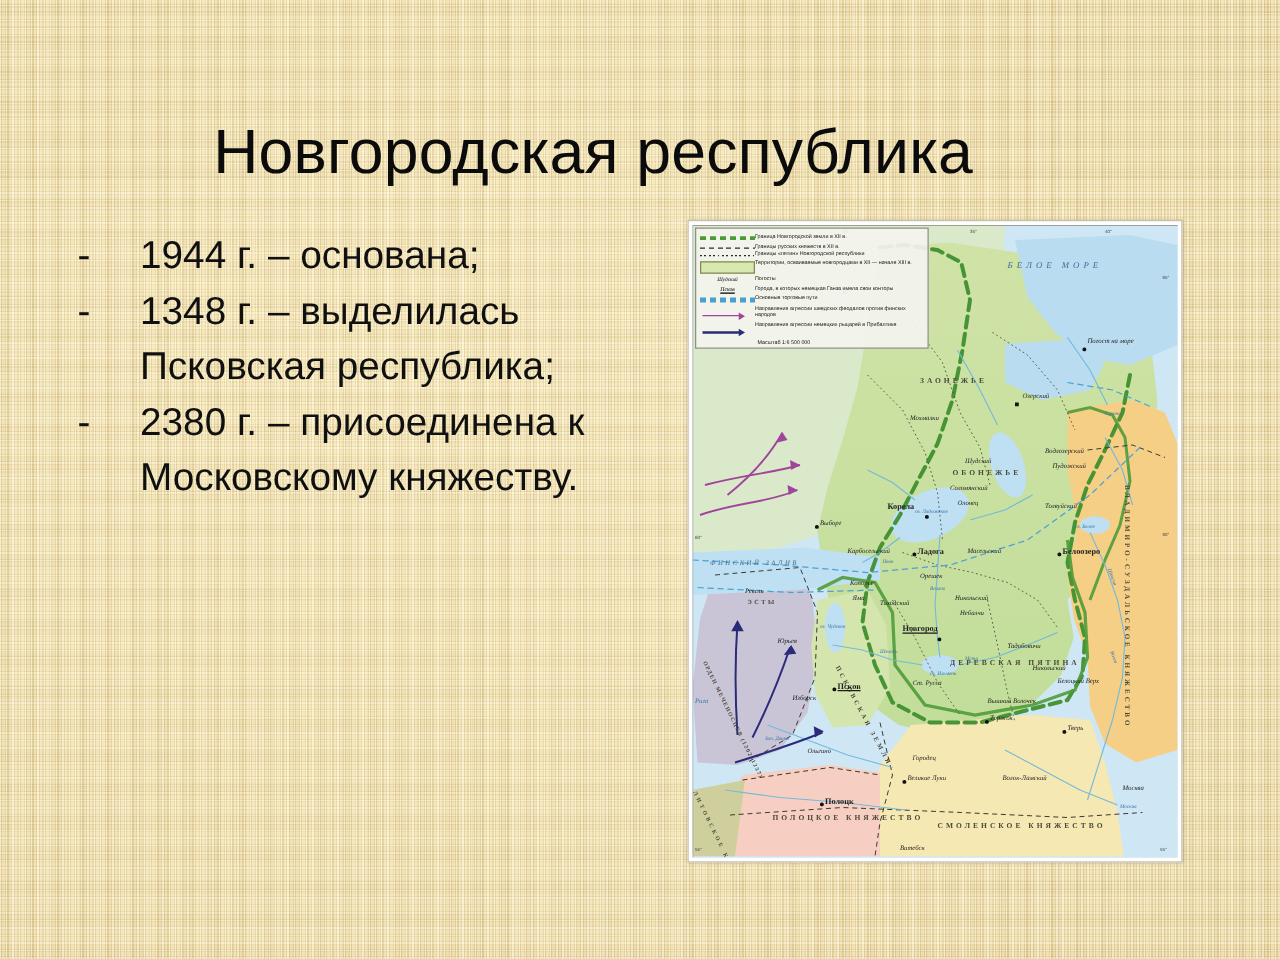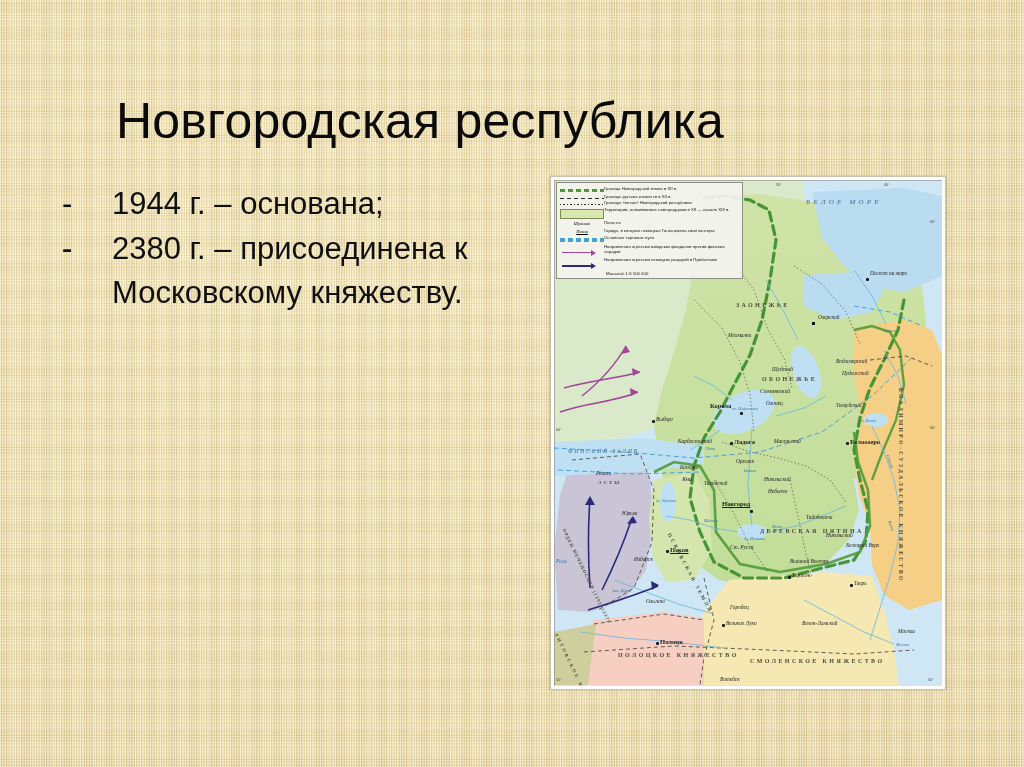--- a/index.html
+++ b/index.html
@@ -27,21 +27,21 @@
       repeating-linear-gradient(90deg,
         rgba(176,146,86,.13) 0px, rgba(176,146,86,.13) 9px,
         rgba(255,248,218,.16) 9px, rgba(255,248,218,.16) 21px),
       repeating-linear-gradient(0deg,
         rgba(176,146,86,.11) 0px, rgba(176,146,86,.11) 11px,
         rgba(255,248,218,.14) 11px, rgba(255,248,218,.14) 26px),
       radial-gradient(ellipse at 30% 35%, #f4e6ba 0%, #e6d4a2 70%, #ddc894 100%);
   }
   
   #title{
-    position:absolute;left:0;top:58px;width:840px;text-align:center;
+    position:absolute;left:0;top:58px;width:949px;text-align:center;
     font-size:50px;line-height:58px;font-weight:400;color:#0b0b0b;
     letter-spacing:.2px;white-space:nowrap;
   }
   
   #body-text{
     position:absolute;left:62px;top:182px;width:470px;
     font-size:31px;line-height:44px;color:#101010;
   }
   #body-text .lead{margin:0 0 2px 0;}
   #body-text ul{list-style:none;margin:0;padding:0;}
@@ -117,20 +117,21 @@
 <h1 id="title">Новгородская республика</h1>
 
 <div id="body-text">
   <ul>
     <li>
       <span class="dash">-</span>
       <span>1944 г. – основана;</span>
     </li>
     <li>
       <span class="dash">-</span>
+      <span>1348 г. – выделилась Псковская республика;</span>
     </li>
     <li>
       <span class="dash">-</span>
       <span>2380 г. – присоединена к Московскому княжеству.</span>
     </li>
   </ul>
 </div>
 
 <div id="map-panel">
   <div id="map-canvas">
@@ -242,21 +243,21 @@
       </g>
       <g fill="#2b2b7a">
         <polygon points="36,316 31,325 41,325"></polygon>
         <polygon points="79,336 73,344 83,343"></polygon>
         <polygon points="105,405 97,401 98,410"></polygon>
       </g>
 
       <rect x="0" y="0" width="390" height="508" fill="none" stroke="#7a7a70" stroke-width="1"></rect>
     </svg>
 
-    <span class="lbl sea" style="left:252px;top:18px;font-family:Liberation Serif, serif;">БЕЛОЕ МОРЕ</span>
+    <span class="lbl sea" style="left:252px;top:28px;font-family:Liberation Serif, serif;">БЕЛОЕ МОРЕ</span>
     <span class="lbl sea" style="left:14px;top:268px;font-size:5.4px;letter-spacing:2px;">ФИНСКИЙ ЗАЛИВ</span>
 
     <span class="lbl region" style="left:182px;top:122px;">ЗАОНЕЖЬЕ</span>
     <span class="lbl region" style="left:208px;top:196px;">ОБОНЕЖЬЕ</span>
     <span class="lbl region" style="left:206px;top:348px;">ДЕРЕВСКАЯ ПЯТИНА</span>
     <span class="lbl region" style="left:118px;top:352px;transform:rotate(62deg);font-size:5.2px;">ПСКОВСКАЯ ЗЕМЛЯ</span>
     <span class="lbl region" style="left:350px;top:208px;transform:rotate(90deg);font-size:5.6px;">ВЛАДИМИРО-СУЗДАЛЬСКОЕ КНЯЖЕСТВО</span>
     <span class="lbl region" style="left:196px;top:478px;">СМОЛЕНСКОЕ КНЯЖЕСТВО</span>
     <span class="lbl region" style="left:64px;top:472px;">ПОЛОЦКОЕ КНЯЖЕСТВО</span>
     <span class="lbl region" style="left:4px;top:452px;transform:rotate(64deg);font-size:4.6px;">ЛИТОВСКОЕ КНЯЖЕСТВО</span>

